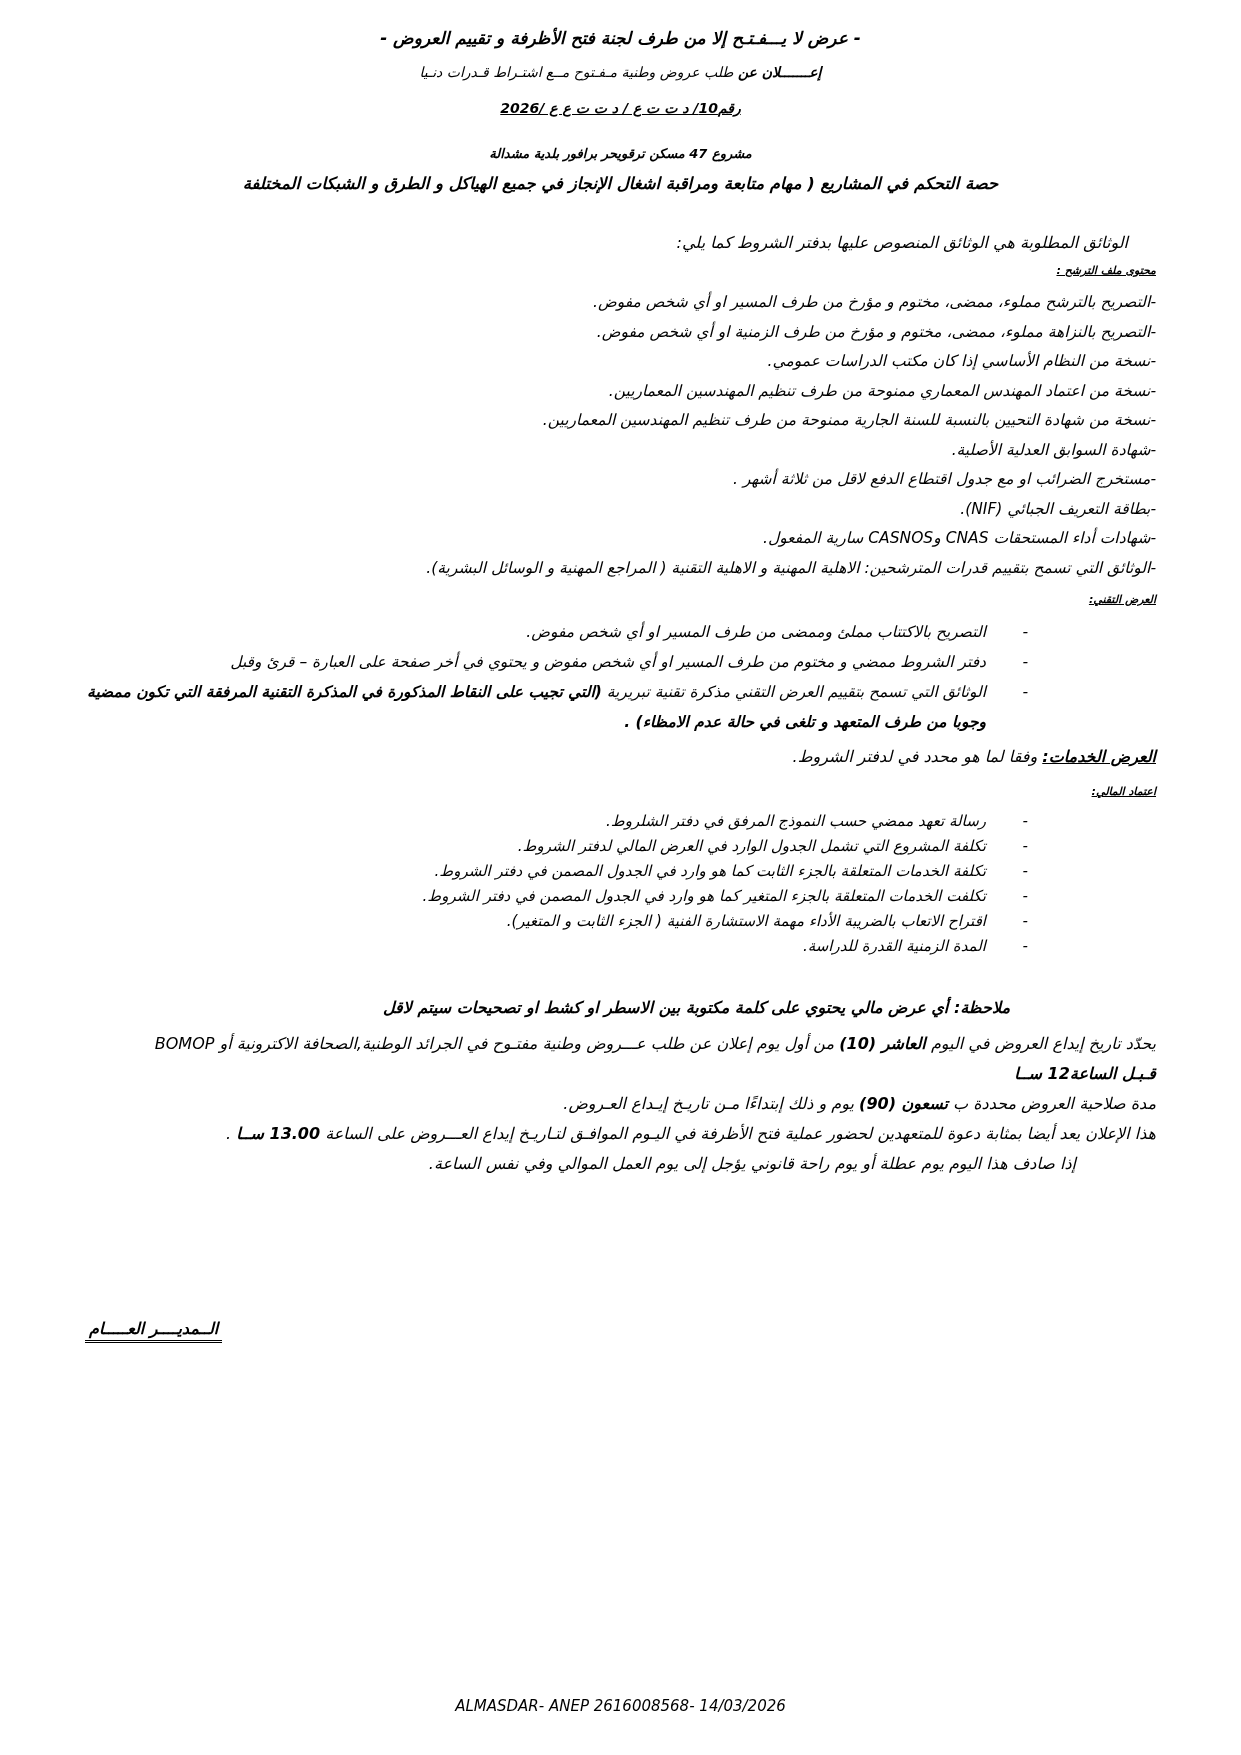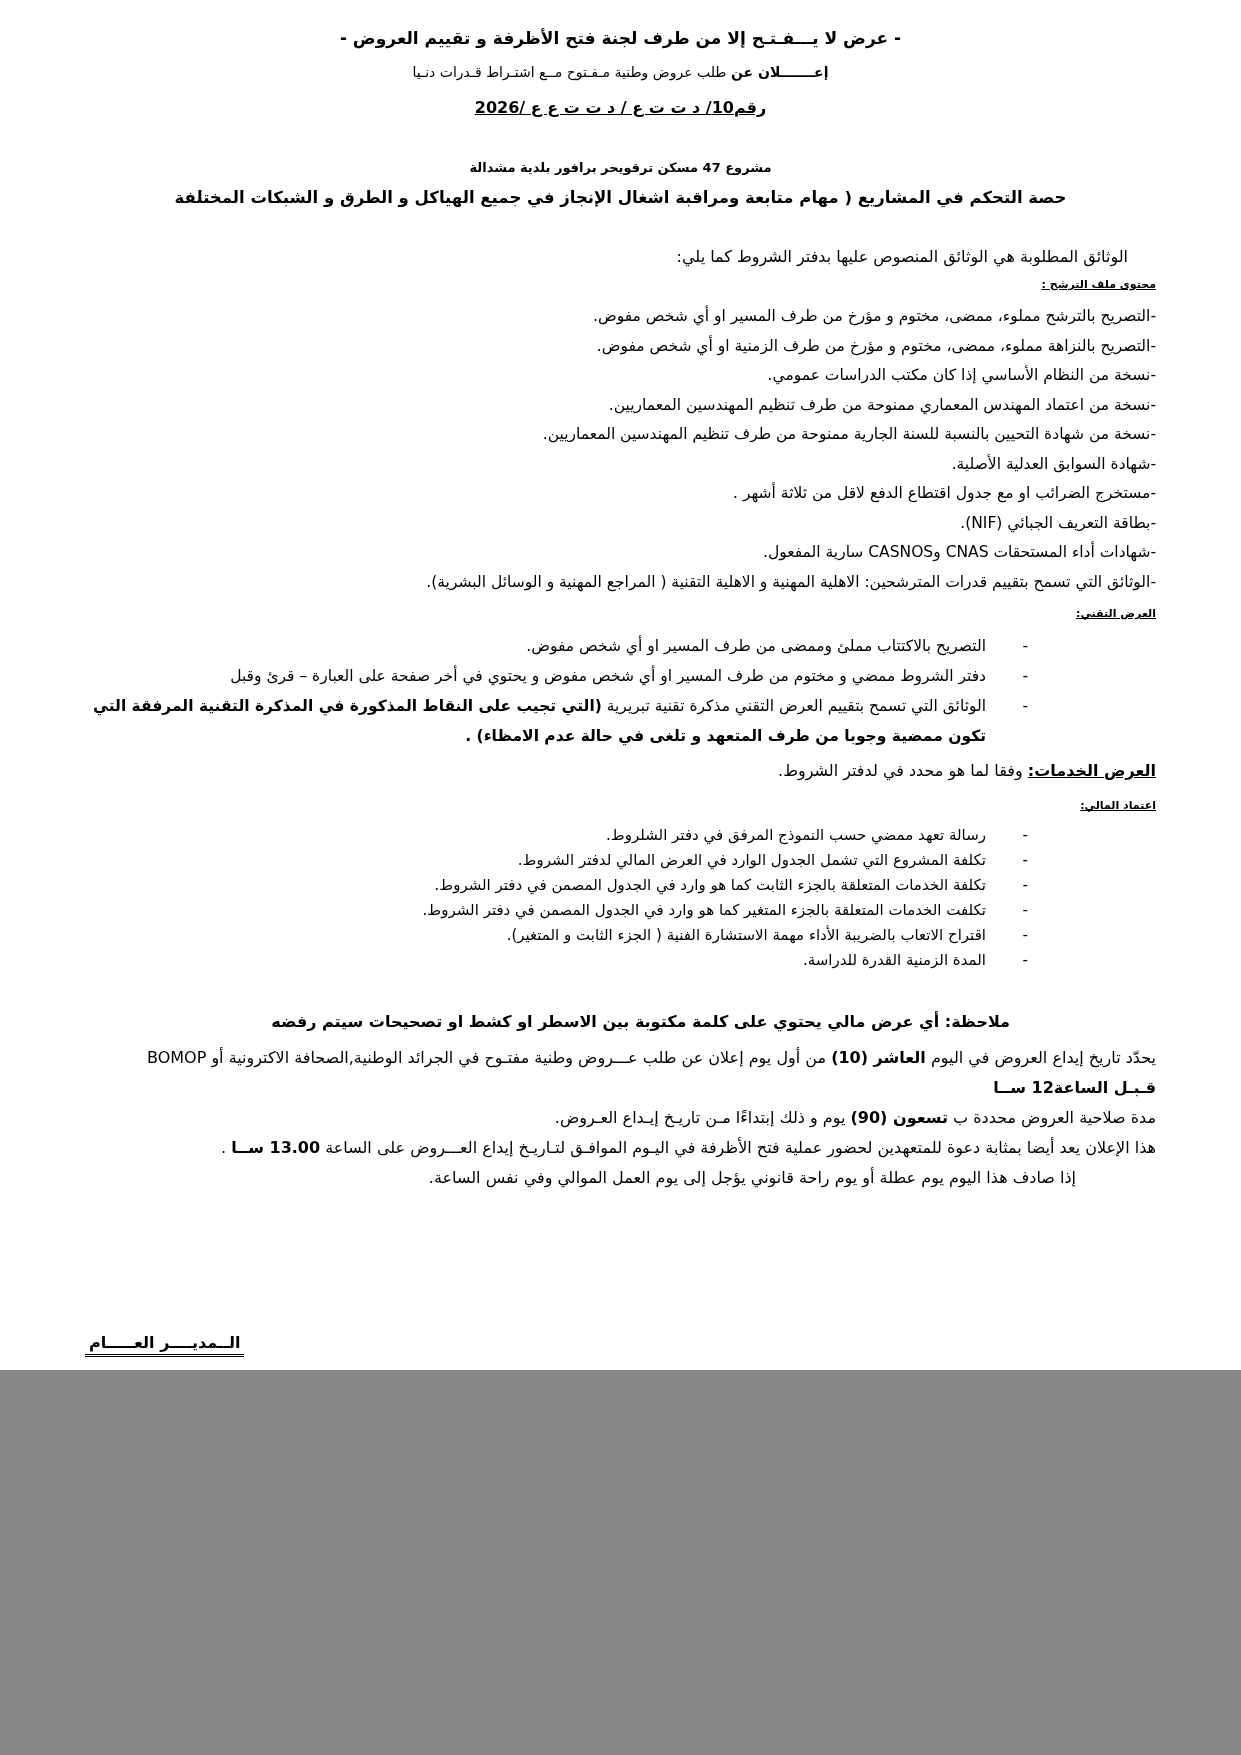--- a/index.html
+++ b/index.html
@@ -1,35 +1,36 @@
 <!DOCTYPE html>
 <html lang="ar"><head>
 <meta charset="utf-8">
 <style>
   html,body{margin:0;padding:0;background:#888;}
   .page{
     position:relative;
-    width:1241px;height:1370px;
+    width:1241px;height:1755px;
     margin:0 auto;
     background:#ffffff;
     color:#000;
     font-family:"DejaVu Sans",sans-serif;
     direction:rtl;
     font-size:15.5px;
     overflow:hidden;
+    font-style:italic;
   }
   .content{padding:26px 85px 0 85px;}
   p{margin:0;}
   .c{text-align:center;}
   .b{font-weight:bold;}
   .u{text-decoration:underline;}
 
   .restriction{font-size:17px;line-height:24px;margin-bottom:10px;}
   .announce{font-size:14px;line-height:24px;margin-bottom:12px;}
-  .refnum{font-size:16px;line-height:24px;margin-bottom:36px;}
+  .refnum{font-size:14px;line-height:24px;margin-bottom:22px;}
   .project{font-size:13px;line-height:24px;margin-bottom:6px;}
   .lot{font-size:16.5px;line-height:24px;margin-bottom:34px;}
 
   .intro{line-height:26px;margin:0 28px 2px 0;font-size:16px;}
   .sec-h{font-size:11px;line-height:26px;margin:2px 0 4px 0;}
 
   .plain-list .pl-item{line-height:29.5px;font-size:15.5px;}
 
   .dash-list{padding-right:128px;}
   .dash-item{display:flex;line-height:30px;font-size:15.5px;}
@@ -135,21 +136,21 @@
       <div class="dash-item">
         <span class="marker">-</span>
         <span class="dtext">اقتراح الاتعاب بالضريبة الأداء مهمة الاستشارة الفنية ( الجزء الثابت و المتغير).</span>
       </div>
       <div class="dash-item">
         <span class="marker">-</span>
         <span class="dtext">المدة الزمنية القدرة للدراسة.</span>
       </div>
     </div>
 
-    <p class="b note-line">ملاحظة: أي عرض مالي يحتوي على كلمة مكتوبة بين الاسطر  او كشط او تصحيحات سيتم رفضه</p>
+    <p class="b note-line">ملاحظة: أي عرض مالي يحتوي على كلمة مكتوبة بين الاسطر  او كشط او تصحيحات سيتم لاقل</p>
 
     <p class="close-line"><span>يحدّد تاريخ إيداع العروض في اليوم </span><b>العاشر (10)</b><span> من أول يوم إعلان عن طلب عـــروض وطنية مفتـوح في الجرائد الوطنية,الصحافة الاكترونية أو BOMOP</span></p>
 
     <p class="close-line b">قـبـل الساعة12 ســا</p>
 
     <p class="close-line"><span>مدة صلاحية العروض محددة ب </span><b>تسعون (90)</b><span> يوم و ذلك إبتداءًا مـن تاريـخ إيـداع العـروض.</span></p>
 
     <p class="close-line"><span>هذا الإعلان يعد أيضا بمثابة دعوة للمتعهدين لحضور  عملية فتح الأظرفة في اليـوم الموافـق لتـاريـخ إيداع العـــروض على الساعة </span><b>13.00 ســا</b><span> .</span></p>
 
     <p class="close-line holiday-line">إذا صادف هذا اليوم يوم عطلة أو يوم راحة قانوني يؤجل إلى يوم العمل الموالي وفي نفس الساعة.</p>

